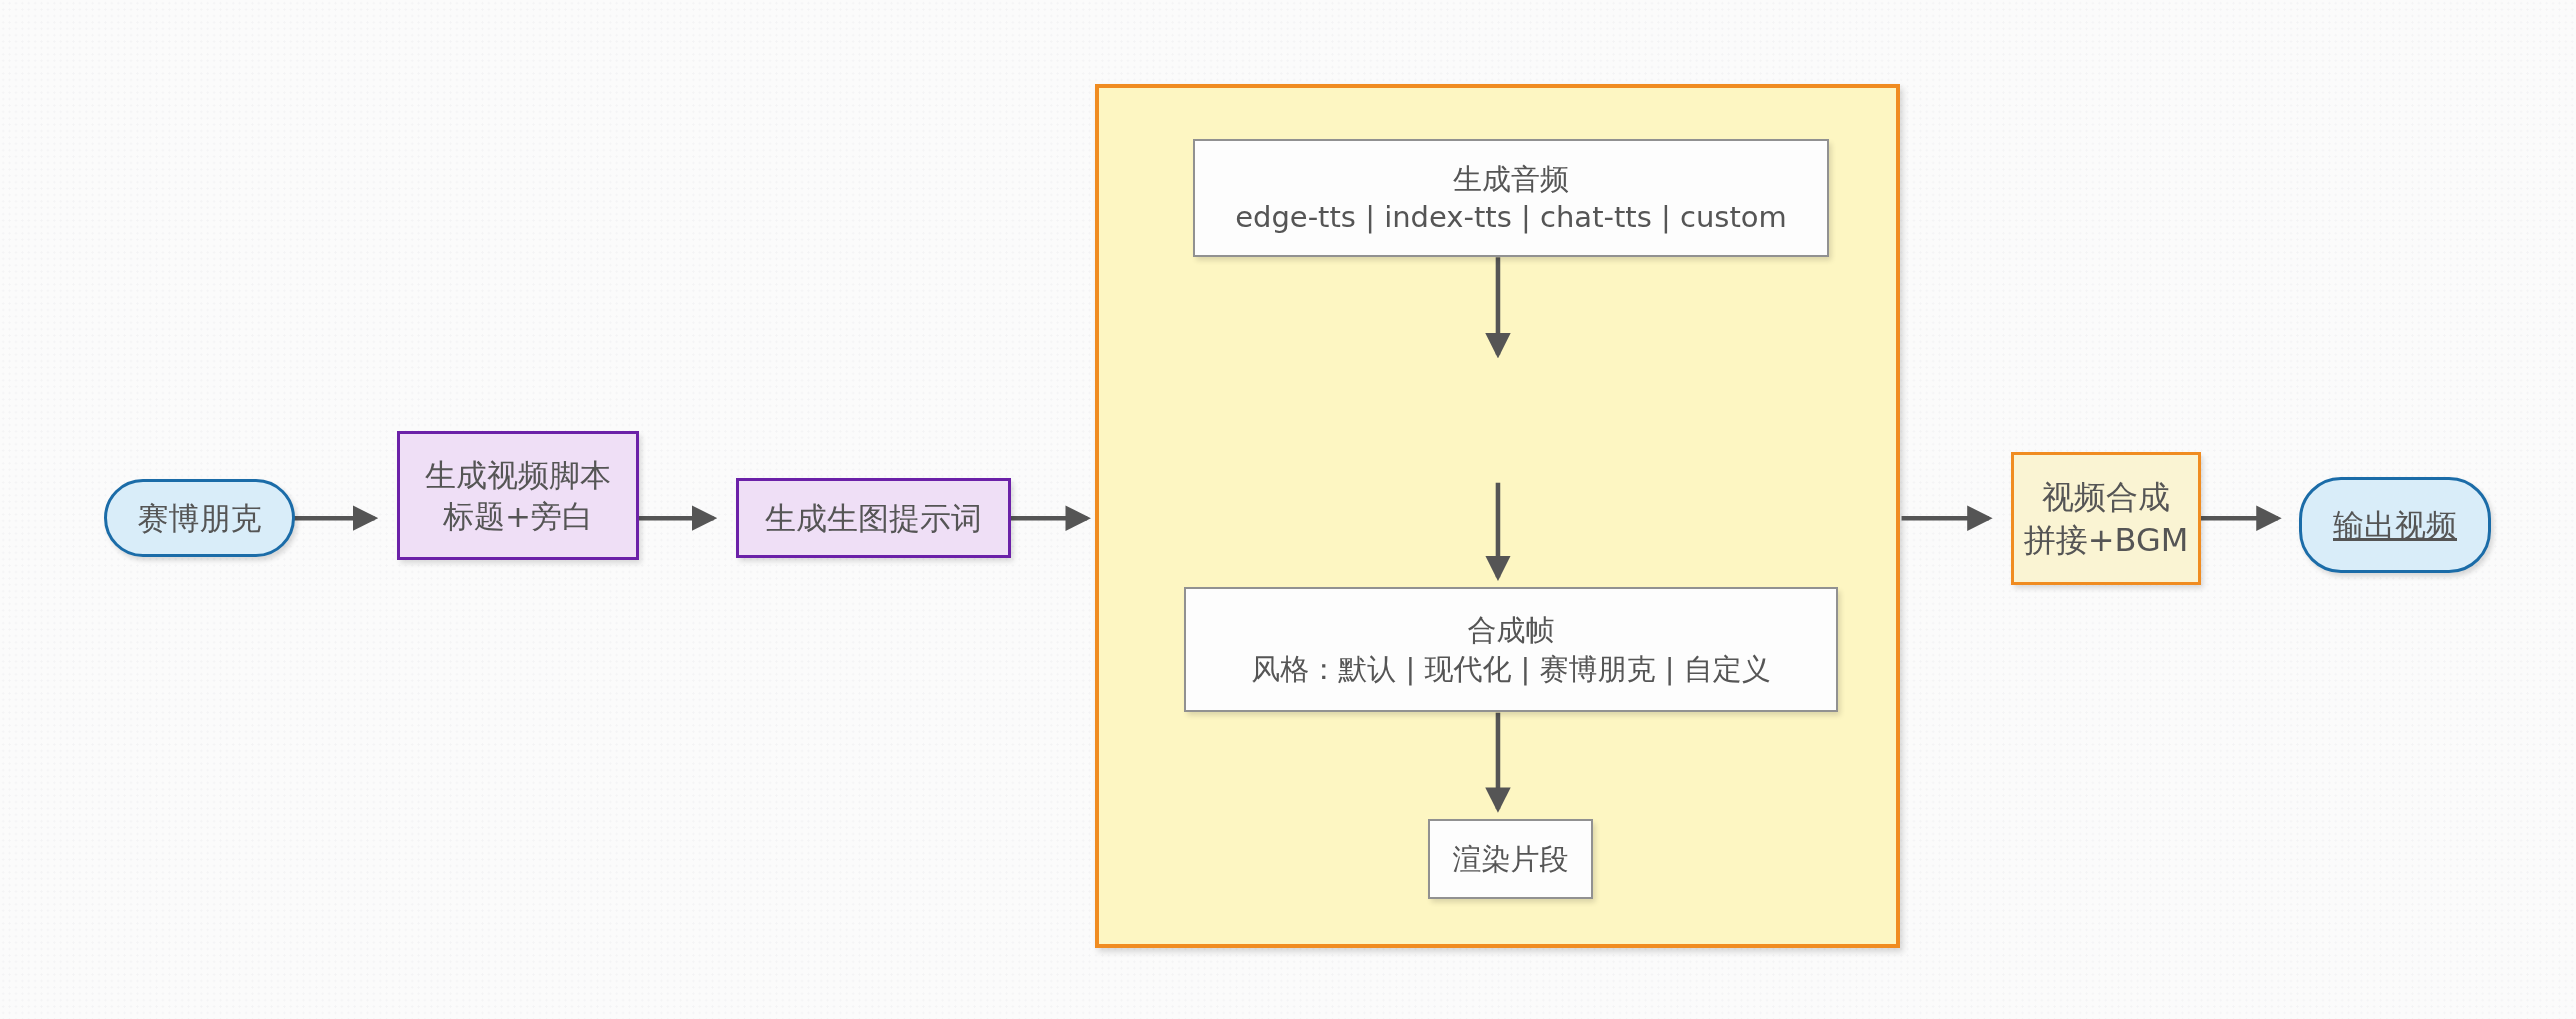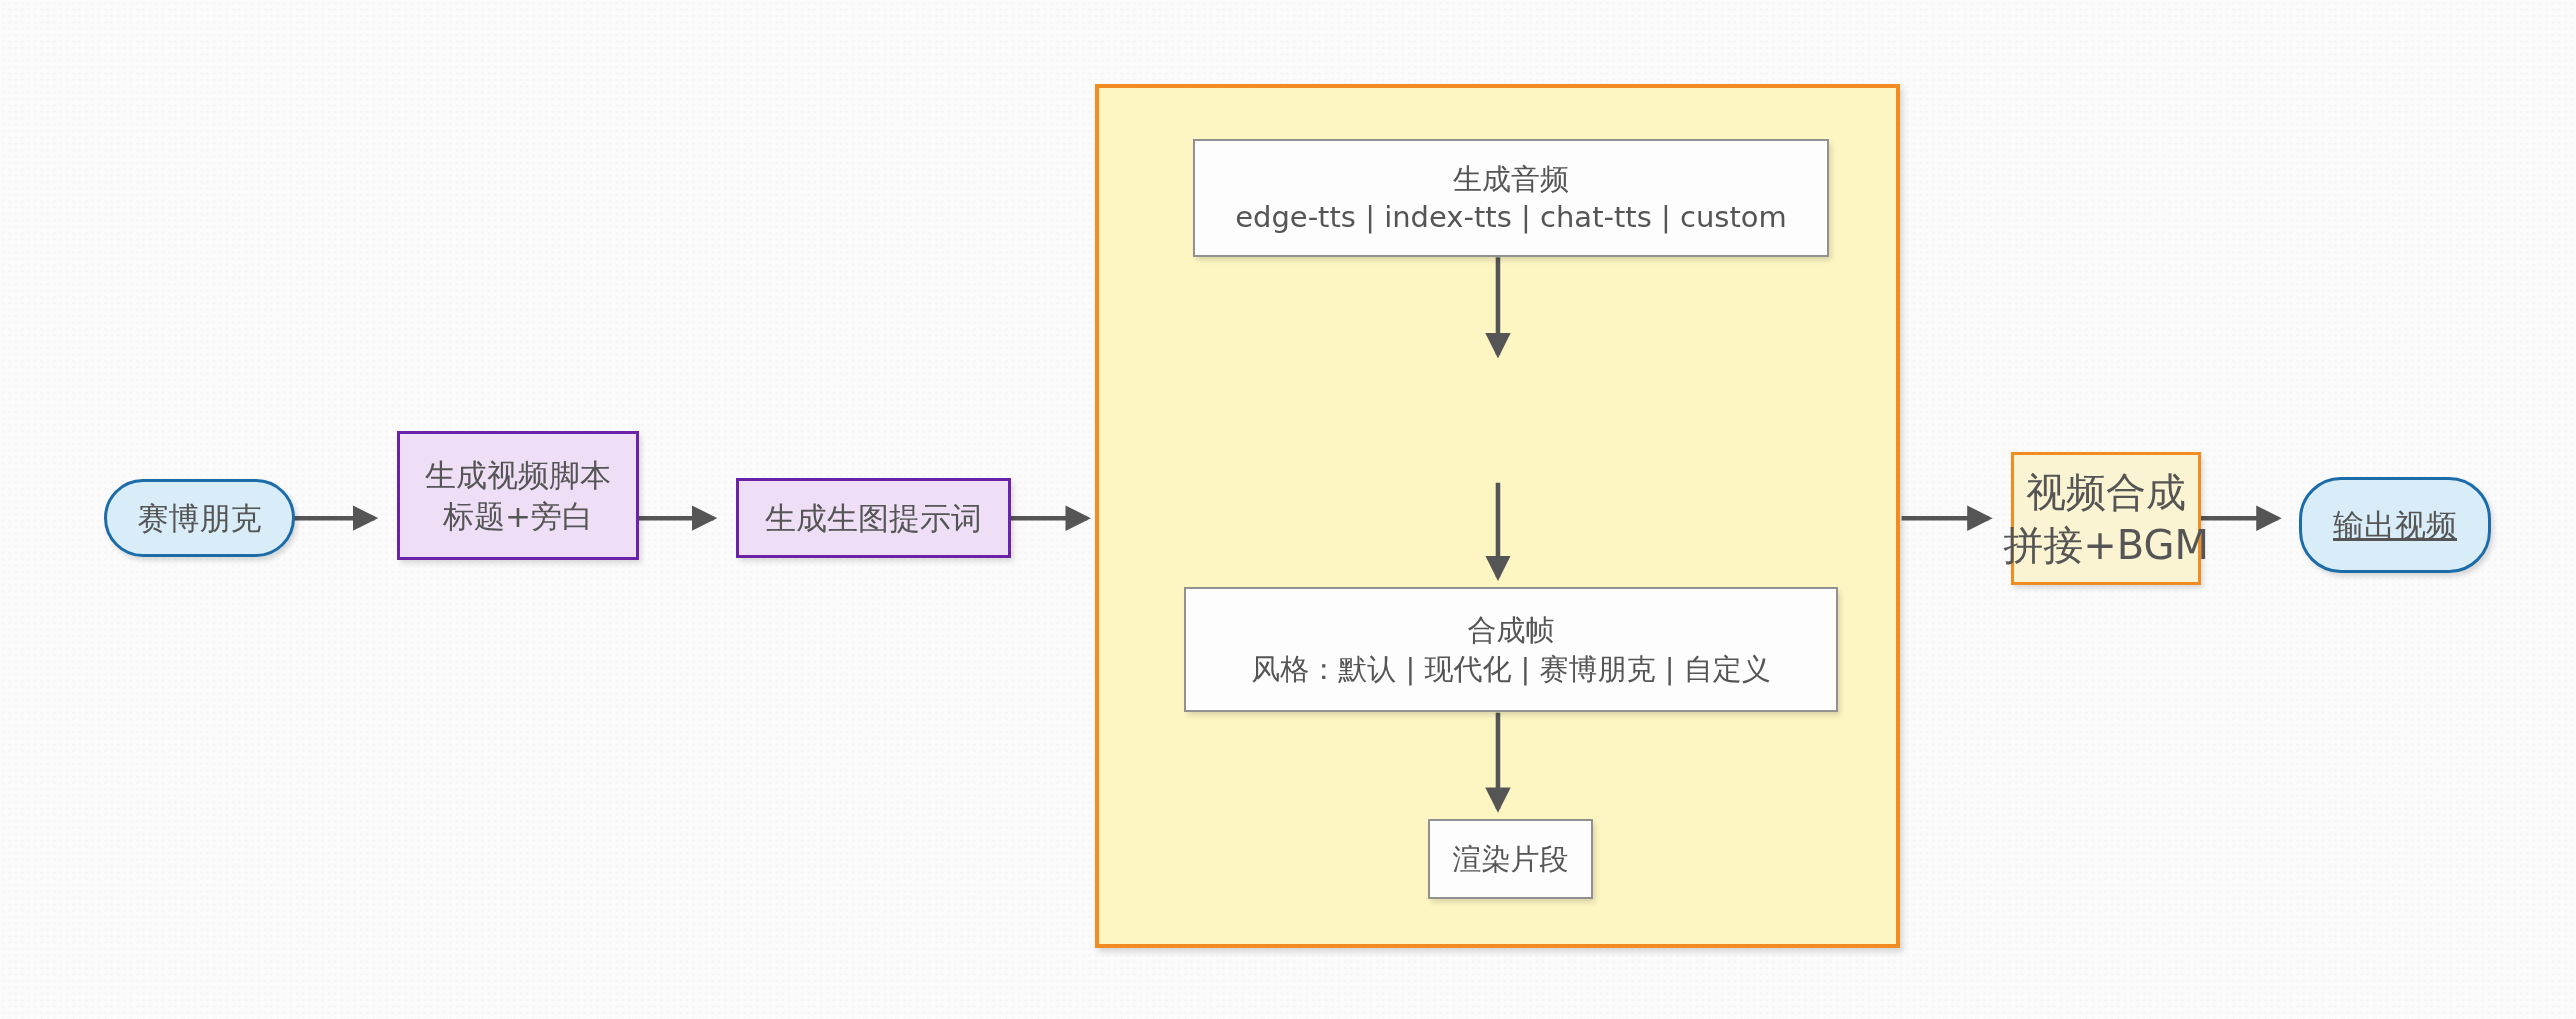--- a/index.html
+++ b/index.html
@@ -33,21 +33,21 @@
     position:absolute;box-sizing:border-box;
     background:#fdf6c2;border:4.5px solid #f08c21;
     box-shadow:2.7px 3.6px 6.4px rgba(0,0,0,0.15);
   }
   .inner{
     background:#fdfdfd;border:2.7px solid #919191;
     font-size:29px;
   }
   .orange{
     background:#faf4d3;border:3.6px solid #f08c21;
-    font-size:40px;
+    font-size:32px;
   }
   .t1{white-space:nowrap;}
   .t2{white-space:nowrap;}
   svg.edges{position:absolute;left:0;top:0;width:2576px;height:1020px;pointer-events:none;}
 </style>
 </head>
 <body>
 
 <div class="canvas">
 

